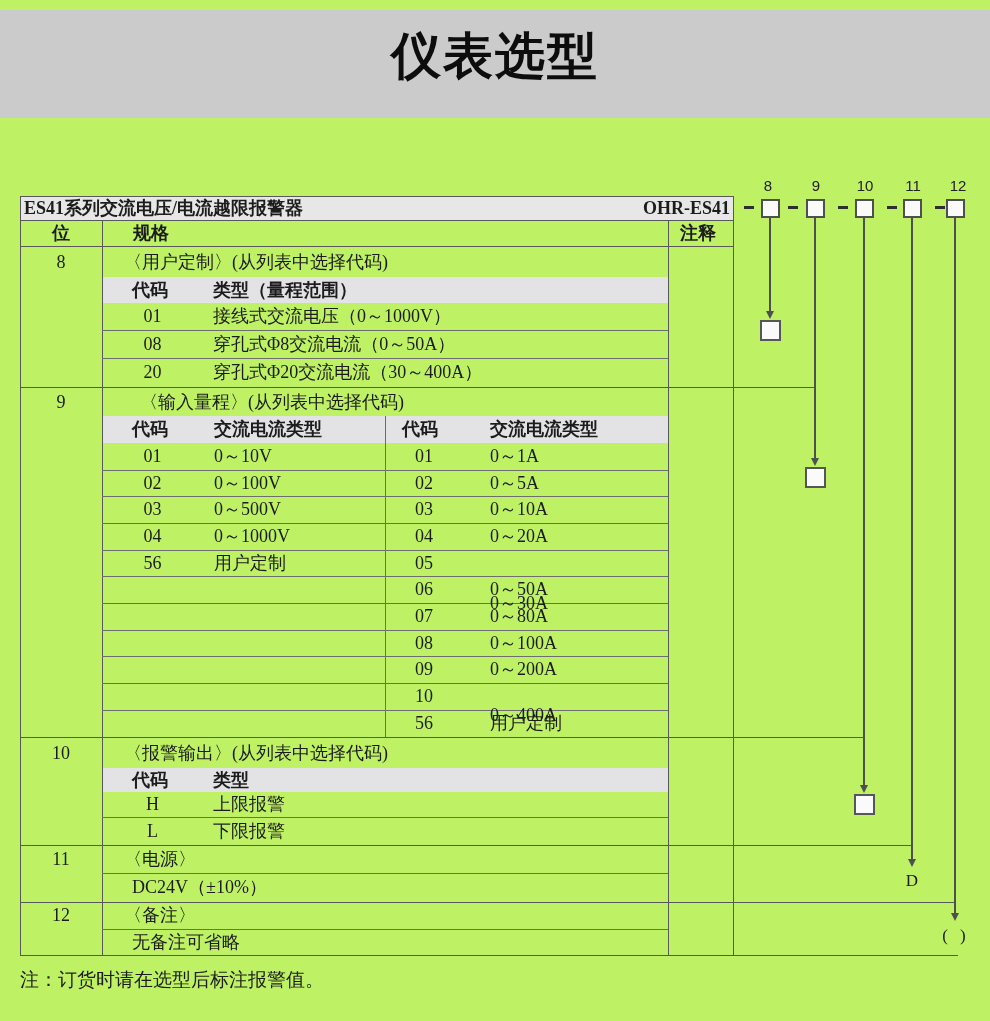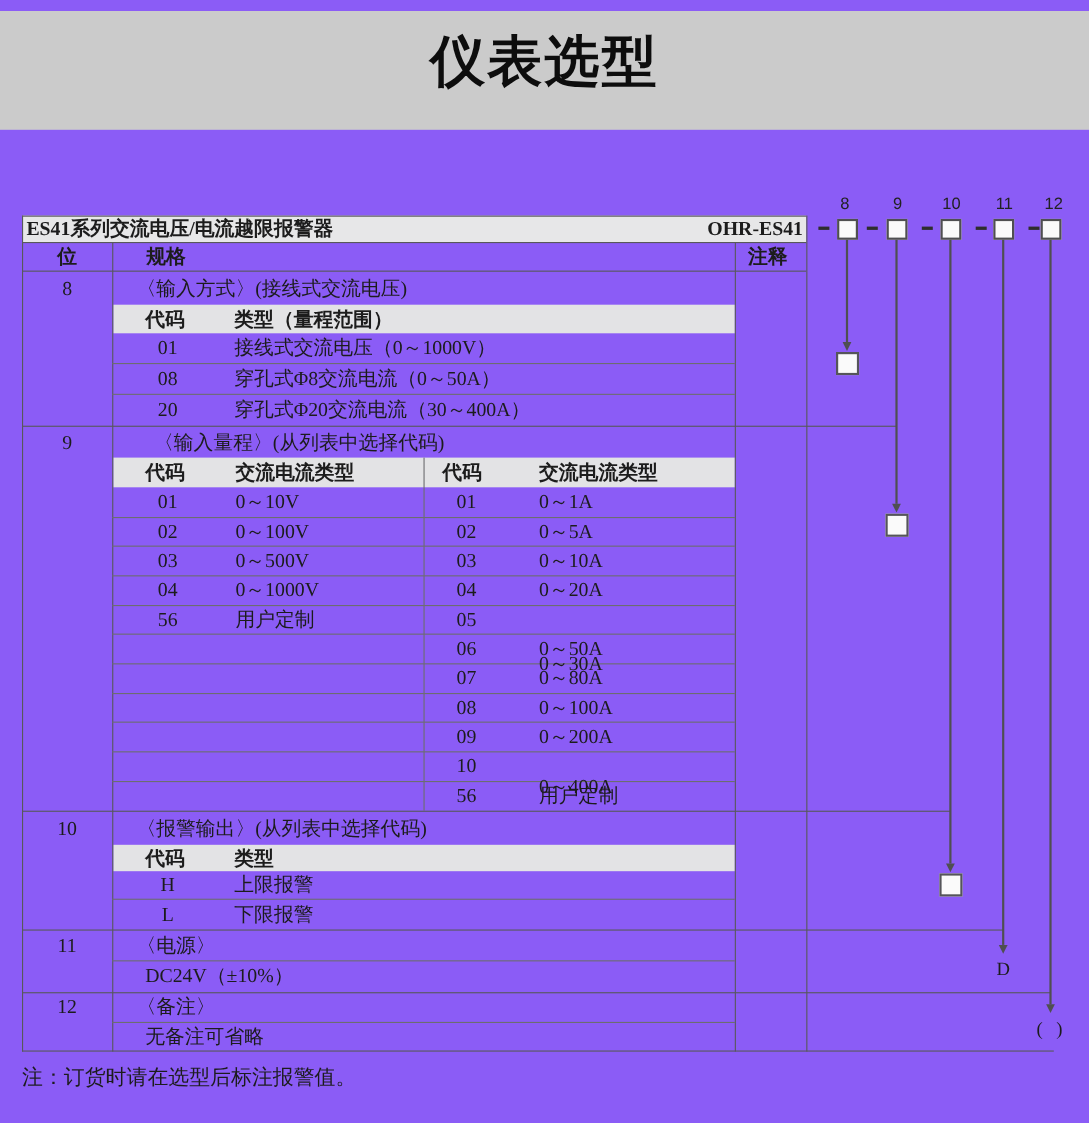--- a/index.html
+++ b/index.html
@@ -1,20 +1,20 @@
 <!DOCTYPE html>
 <html><head>
 <meta charset="utf-8">
 <style>
   html,body{margin:0;padding:0;}
   body{background:#ffffff;}
   *{box-sizing:border-box;}
   .page{
     position:relative;width:990px;height:1021px;overflow:hidden;
-    background:#8b5cf6;
+    background:#bef264;
     font-family:"Liberation Serif","DejaVu Serif",serif;
     color:#1c1c1c;
   }
   
   .banner{position:absolute;left:0;top:10px;width:990px;height:108px;background:#cbcbcb;text-align:center;}
   .banner-title{
     margin-top:17px;font-family:"Liberation Sans","DejaVu Sans",sans-serif;
     font-weight:bold;font-size:50px;line-height:58px;color:#0d0d0d;letter-spacing:2px;
   }
   .banner-subtitle{
@@ -86,21 +86,21 @@
   <div class="sl" style="left:102px;top:929px;width:566px;"></div>
 
   <div class="txt b" style="left:24px;top:196px;line-height:24px;">ES41系列交流电压/电流越限报警器</div>
   <div class="txt b" style="left:600px;top:196px;width:130px;line-height:24px;text-align:right;">OHR-ES41</div>
 
   <div class="txt b center" style="left:20px;top:220px;width:82px;line-height:26px;">位</div>
   <div class="txt b" style="left:133px;top:220px;line-height:26px;">规格</div>
   <div class="txt b center" style="left:668px;top:220px;width:60px;line-height:26px;">注释</div>
 
   <div class="txt center" style="left:20px;top:247px;width:82px;line-height:30px;">8</div>
-  <div class="txt" style="left:124px;top:247px;line-height:30px;">〈输入方式〉(接线式交流电压)</div>
+  <div class="txt" style="left:124px;top:247px;line-height:30px;">〈用户定制〉(从列表中选择代码)</div>
   <div class="txt b" style="left:132px;top:277px;line-height:26px;">代码</div>
   <div class="txt b" style="left:213px;top:277px;line-height:26px;">类型（量程范围）</div>
   <div class="txt center" style="left:125px;top:302px;width:55px;line-height:28px;">01</div>
   <div class="txt" style="left:213px;top:302px;line-height:28px;">接线式交流电压（0～1000V）</div>
   <div class="txt center" style="left:125px;top:330px;width:55px;line-height:28px;">08</div>
   <div class="txt" style="left:213px;top:330px;line-height:28px;">穿孔式Φ8交流电流（0～50A）</div>
   <div class="txt center" style="left:125px;top:358px;width:55px;line-height:28px;">20</div>
   <div class="txt" style="left:213px;top:358px;line-height:28px;">穿孔式Φ20交流电流（30～400A）</div>
 
   <div class="txt center" style="left:20px;top:388px;width:82px;line-height:28px;">9</div>

